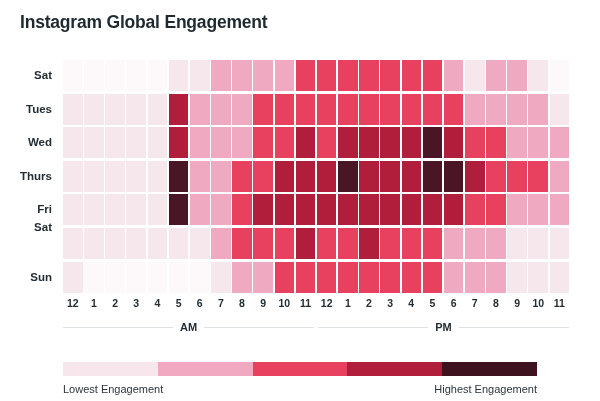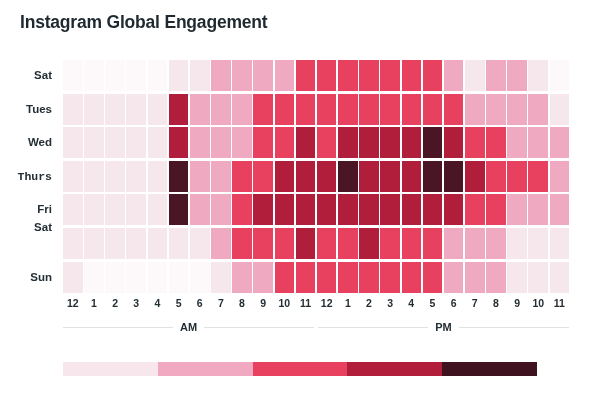--- a/index.html
+++ b/index.html
@@ -147,21 +147,21 @@
 
 <div class="header">
   <div class="title">Instagram Global Engagement</div>
 </div>
 
 <div class="chart">
   <div id="day-labels">
       <div class="daylabel" style="top: 60px;">Sat</div>
       <div class="daylabel" style="top: 93.6px;">Tues</div>
       <div class="daylabel" style="top: 127.2px;">Wed</div>
-      <div class="daylabel" style="top: 160.8px; font-family: Liberation Mono, monospace;">Thurs</div>
+      <div class="daylabel" style="top: 160.8px;">Thurs</div>
       <div class="daylabel" style="top: 194.4px;">Fri</div>
       <div class="daylabel" style="top: 212px;">Sat</div>
       <div class="daylabel" style="top: 261.6px;">Sun</div>
     </div>
   <div class="grid" id="heatmap-grid">
       <div class="row" style="top: 0px;">
         <div class="cell" title="Mon 12 AM" style="background: rgb(253, 249, 250);"></div>
         <div class="cell" title="Mon 1 AM" style="background: rgb(253, 249, 250);"></div>
         <div class="cell" title="Mon 2 AM" style="background: rgb(253, 249, 250);"></div>
         <div class="cell" title="Mon 3 AM" style="background: rgb(253, 249, 250);"></div>
@@ -382,13 +382,17 @@
     <div class="ln"></div>
   </div>
 
   <div class="legend" id="legend-bar">
       <div class="swatch" style="background: rgb(247, 231, 236);"></div>
       <div class="swatch" style="background: rgb(240, 169, 192);"></div>
       <div class="swatch" style="background: rgb(232, 64, 95);"></div>
       <div class="swatch" style="background: rgb(176, 30, 60);"></div>
       <div class="swatch" style="background: rgb(63, 18, 32);"></div>
     </div>
+  <div class="legend-labels">
+    <span>Lowest Engagement</span>
+    <span>Highest Engagement</span>
+  </div>
 </div>
 
 </body></html>

